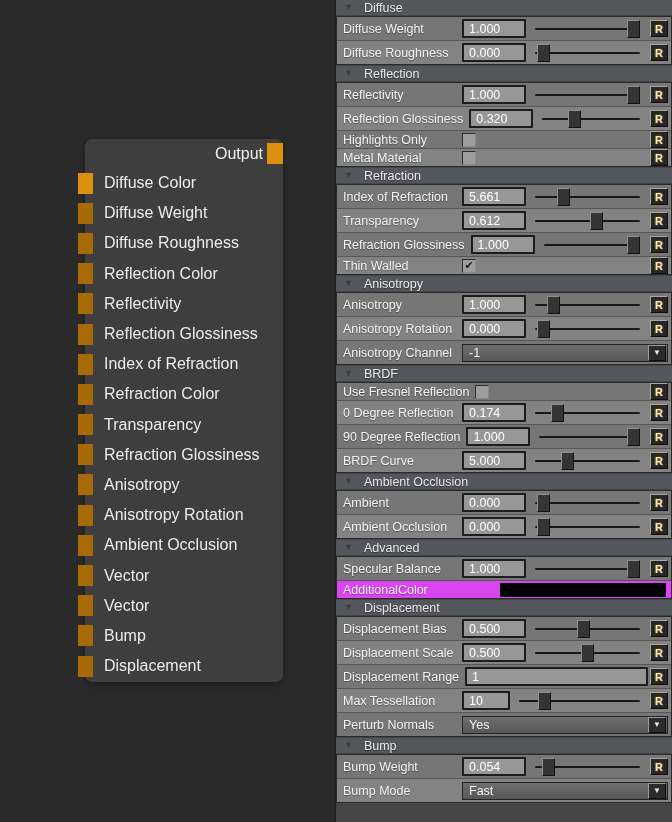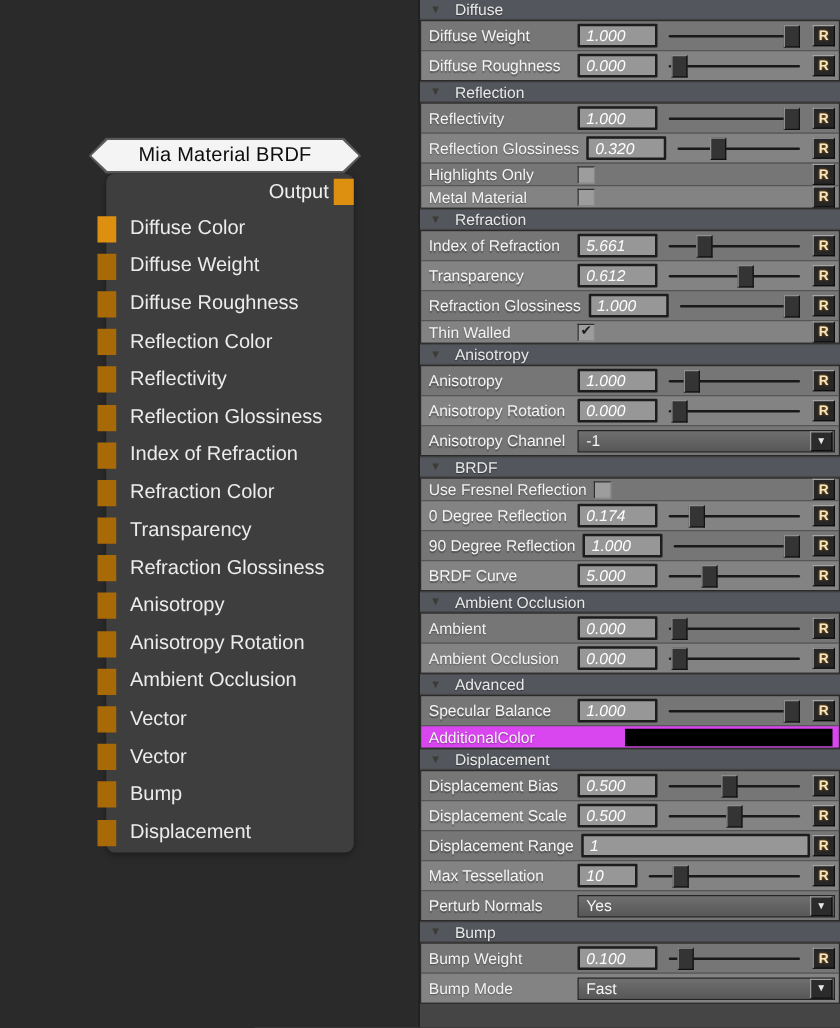--- a/index.html
+++ b/index.html
@@ -46,21 +46,21 @@
   .row{display:flex;align-items:center;background:#767676;padding:0 3px 0 6px;}
   .row.alt{background:#838383;}
   .row + .row{border-top:1px solid #565656;}
   .row.h24{height:23px;}
   .row.h18{height:17px;}
   .row.colorrow{background:#d946ef;}
   .lab{min-width:113px;margin-right:6px;white-space:nowrap;color:#f4f4f4;
     font-size:12.5px;text-shadow:0 1px 1px rgba(0,0,0,.35);}
   .field{height:13px;min-height:13px;background:#979797;border:2px solid #1d1d1d;
     color:#ffffff;font-size:12.5px;display:flex;align-items:center;
-    padding:1px 5px;width:50px;flex:none;border-radius:1px;font-style:italic;}
+    padding:1px 5px;width:50px;flex:none;border-radius:1px;}
   .field.narrow{width:34px;}
   .field.wide{flex:1;width:auto;}
   .slider{position:relative;flex:1;height:20px;margin:0 8px 0 9px;display:flex;align-items:center;}
   .track{height:2px;width:100%;background:#191919;border-radius:1px;}
   .handle{position:absolute;top:1px;width:13px;height:18px;background:#343434;
     border:1px solid;border-color:#8f8f8f #121212 #121212 #8f8f8f;box-sizing:border-box;}
   .rbtn{width:16px;height:15px;flex:none;margin-left:2px;background:#262626;
     border:1px solid;border-color:#a6a6a6 #0e0e0e #0e0e0e #a6a6a6;
     color:#f3e6c0;font-size:11px;font-weight:bold;display:flex;align-items:center;
     justify-content:center;text-shadow:0 0 2px rgba(230,140,20,.8);}
@@ -73,23 +73,20 @@
     font-size:12.5px;padding-left:6px;}
   .ddbtn{margin-left:auto;width:16px;height:14px;background:#2b2b2b;border:1px solid;
     border-color:#9a9a9a #0e0e0e #0e0e0e #9a9a9a;color:#e8e8e8;font-size:8px;
     display:flex;align-items:center;justify-content:center;margin-right:1px;}
   .swatch{flex:none;width:166px;height:14px;margin-left:auto;margin-right:2px;}
 </style>
 </head>
 <body>
 
 <div class="node-wrap">
-  <div class="hex-outer">
-    <div class="hex-inner">Mia Material BRDF</div>
-  </div>
   <div class="node-body">
     <div class="out-row">
       <span>Output</span>
       <span class="out-plug" style="background: rgb(221, 143, 16);"></span>
     </div>
     <div id="node-inputs">
         <div class="n-row">
           <div class="n-plug" style="background: rgb(221, 143, 16);"></div>
           <div style="display: inline;">Diffuse Color</div>
         </div>
@@ -436,21 +433,21 @@
       </div>
     </div>
     <div class="section">
       <div class="sec-header">
         <div class="tri">▼</div>
         <div class="sec-title">Bump</div>
       </div>
       <div class="group">
         <div class="row h24">
           <div class="lab">Bump Weight</div>
-          <div class="field">0.100</div>
+          <div class="field">0.054</div>
           <div class="slider">
             <div class="track"></div>
             <div class="handle" style="left: calc(8% - 1.04px);"></div>
           </div>
           <div class="rbtn">R</div>
         </div>
         <div class="row h24 alt">
           <div class="lab">Bump Mode</div>
           <div class="dd">
             <div>Fast</div>

